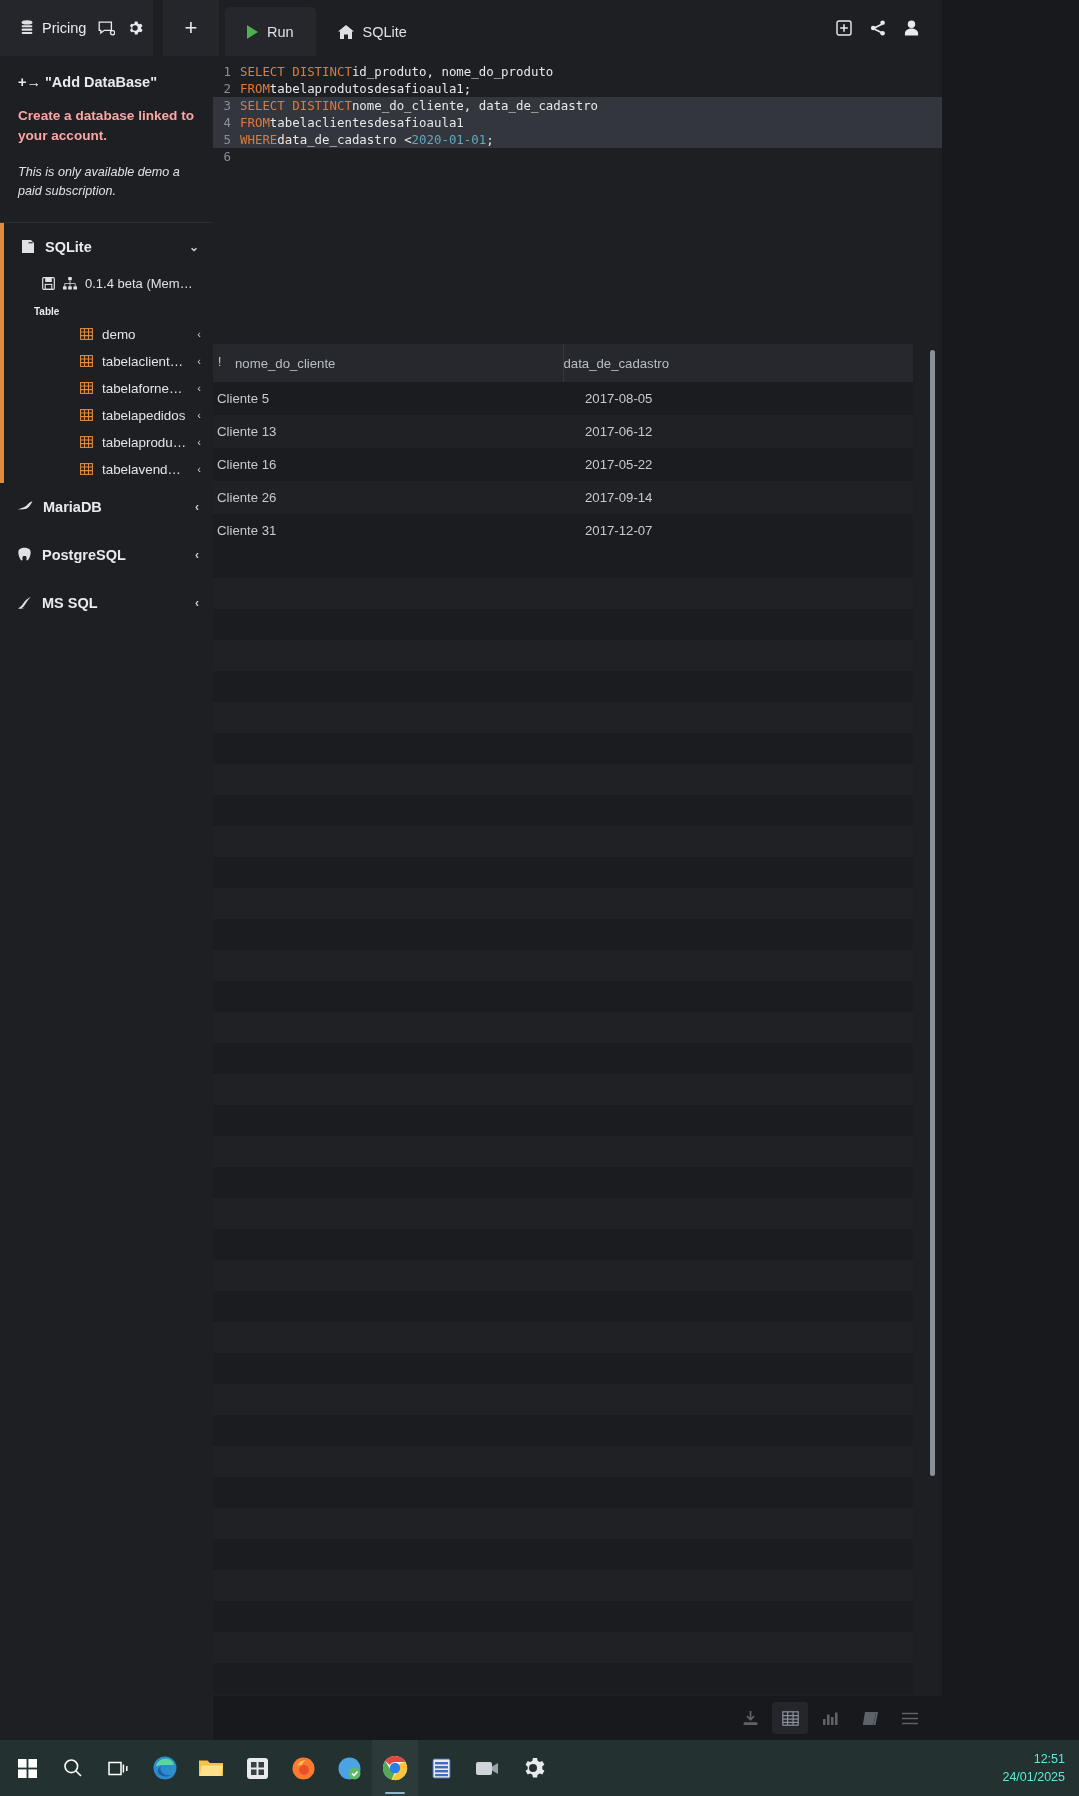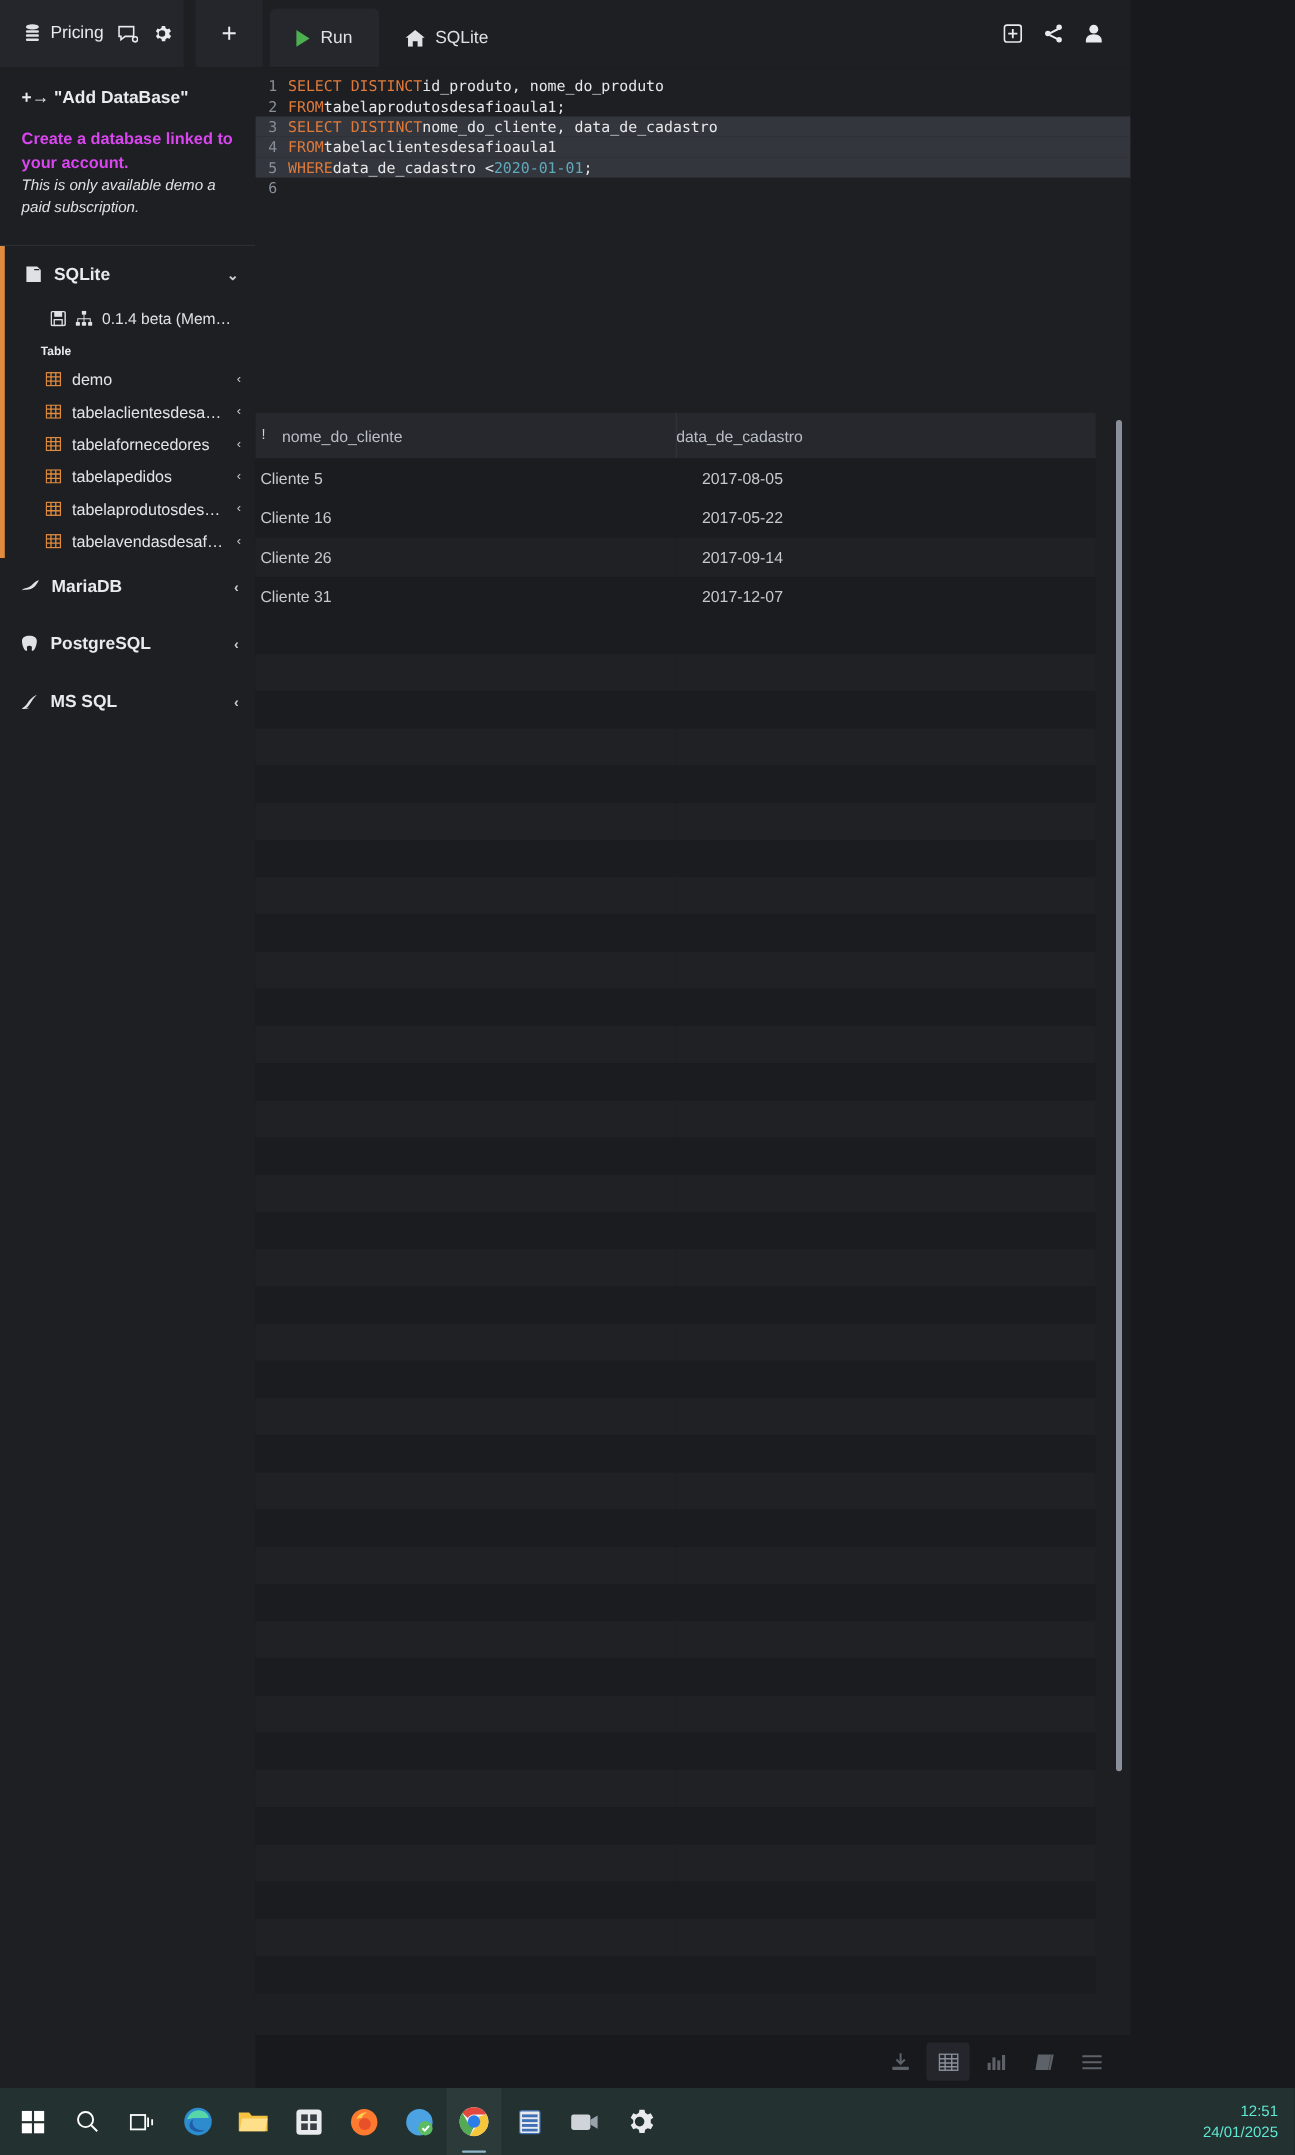--- a/index.html
+++ b/index.html
@@ -42,35 +42,35 @@
 
   .topbar-right {
     position:absolute; right:13px; top:0; height:56px;
     display:flex; align-items:center; gap:18px; padding-right:10px;
   }
 
   
   .sidebar { position:absolute; left:0; top:56px; width:213px; height:1684px; background:#1d1f23; }
   .sb-promo { padding:18px 18px 22px 18px; border-bottom:1px solid #2a2d32; }
   .sb-promo .addline { color:#e8eaed; font-size:14.5px; font-weight:700; margin-bottom:16px; }
-  .sb-promo .p1 { color:#d946ef; font-size:13.6px; line-height:1.45; font-weight:600; }
+  .sb-promo .p1 { color:#fca5a5; font-size:13.6px; line-height:1.45; font-weight:600; margin-bottom:18px;}
   .sb-promo .p2 { color:#dfe1e5; font-size:12.6px; line-height:1.45; font-style:italic; }
 
   .sb-section { position:relative; }
   .sb-section.active { border-left:4px solid #e08b3e; }
   .sb-head {
     display:flex; align-items:center; gap:10px; padding:16px 14px 16px 17px;
     color:#e8eaed; font-size:14.5px; font-weight:700; cursor:pointer;
   }
   .sb-head .chev { margin-left:auto; color:#c9ccd1; font-size:12px; }
   .sb-version { display:flex; align-items:center; gap:8px; padding:5px 14px 9px 38px; color:#dfe1e5; font-size:13px; cursor:pointer;}
   .sb-sub { padding:6px 14px 4px 30px; color:#e8eaed; font-size:10px; font-weight:700; }
   .sb-item {
     display:flex; align-items:center; gap:9px; padding:6px 12px 6px 34px;
-    color:#e2e4e8; font-size:13.4px; cursor:pointer; white-space:nowrap;
+    color:#e2e4e8; font-size:13.4px; cursor:pointer; white-space:nowrap;margin-left:42px;
   }
   .sb-item .lbl { overflow:hidden; text-overflow:ellipsis; max-width:128px; display:block; }
   .sb-item .chev { margin-left:auto; color:#c9ccd1; font-size:11px; }
   .grid-ico { color:#e08b3e; }
 
   
   .main { position:absolute; left:213px; top:56px; width:729px; height:1684px; background:#1d1f23; }
 
   
   .editor { position:relative; width:729px; height:175px; background:#1d1f23; padding-top:7px; }
@@ -400,20 +400,24 @@
               <th class="c2" style="width:350px">
                 <span>data_de_cadastro</span>
               </th>
             </tr>
           </thead>
           <tbody>
             <tr class="odd">
               <td class="c1">Cliente 5</td>
               <td class="c2">2017-08-05</td>
             </tr>
+            <tr class="even">
+              <td class="c1">Cliente 13</td>
+              <td class="c2">2017-06-12</td>
+            </tr>
             <tr class="odd">
               <td class="c1">Cliente 16</td>
               <td class="c2">2017-05-22</td>
             </tr>
             <tr class="even">
               <td class="c1">Cliente 26</td>
               <td class="c2">2017-09-14</td>
             </tr>
             <tr class="odd">
               <td class="c1">Cliente 31</td>

